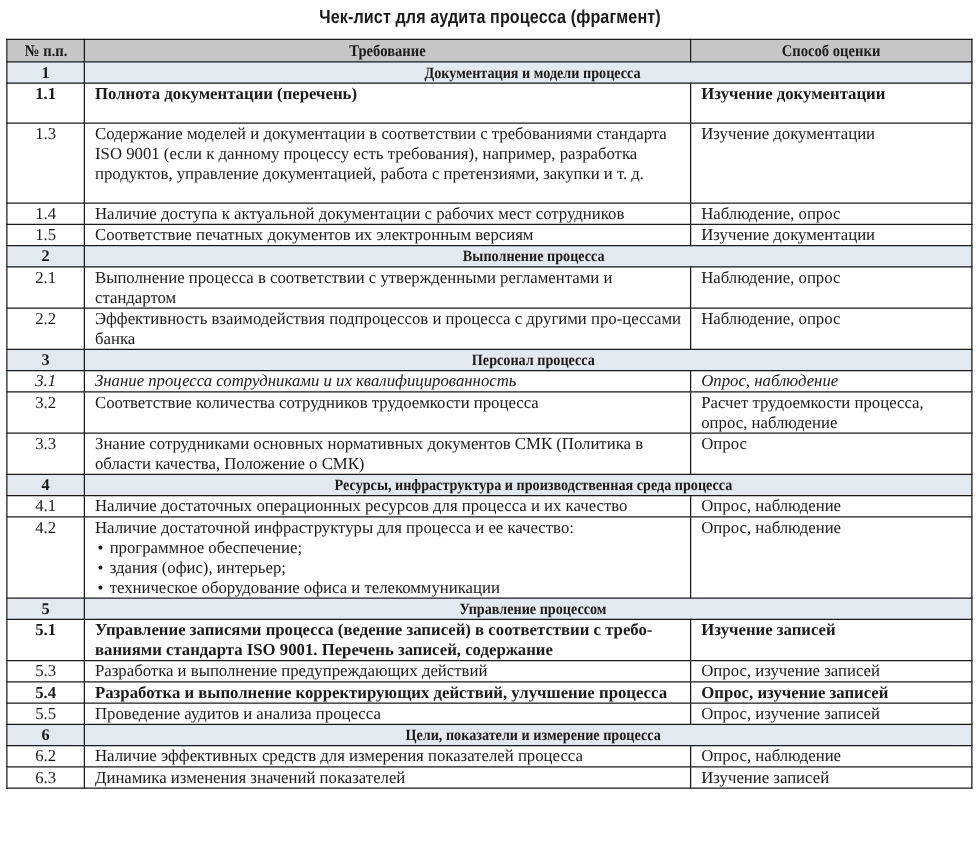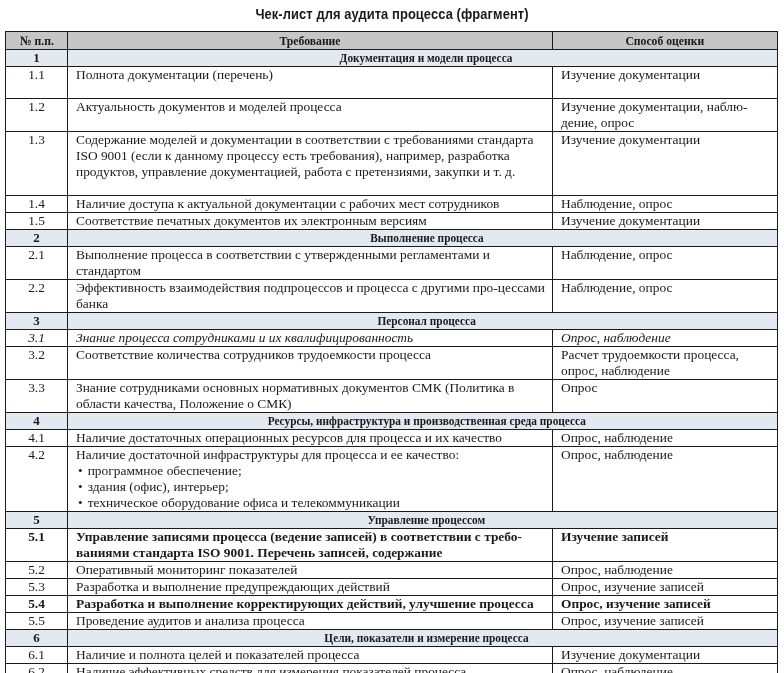--- a/index.html
+++ b/index.html
@@ -40,33 +40,26 @@
       <th><span>№ п.п.</span></th>
       <th><span>Требование</span></th>
       <th><span>Способ оценки</span></th>
     </tr>
   </thead>
   <tbody id="tbody">
       <tr class="sec">
         <td class="num">1</td>
         <td colspan="2"><span>Документация и модели процесса</span></td>
       </tr>
-      <tr style="height: 32px;">
+      <tr style="height: 32px; font-weight: bold;">
         <td class="num">1.1</td>
         <td class="req">
           <div>Полнота документации (перечень)</div>
         </td>
         <td>Изучение документации</td>
-      </tr>
-      <tr style="height: 32px;">
-        <td class="num">1.2</td>
-        <td class="req">
-          <div>Актуальность документов и моделей процесса</div>
-        </td>
-        <td>Изучение документации, наблю-дение, опрос</td>
       </tr>
       <tr style="height: 64px;">
         <td class="num">1.3</td>
         <td class="req">
           <div>Содержание моделей и документации в соответствии с требованиями стандарта ISO 9001 (если к данному процессу есть требования), например, разработка продуктов, управление документацией, работа с претензиями, закупки и т. д.</div>
         </td>
         <td>Изучение документации</td>
       </tr>
       <tr style="height: 16px;">
         <td class="num">1.4</td>
@@ -153,27 +146,20 @@
         <td colspan="2"><span>Управление процессом</span></td>
       </tr>
       <tr style="height: 33px; font-weight: bold;">
         <td class="num">5.1</td>
         <td class="req">
           <div>Управление записями процесса (ведение записей) в соответствии с требо-ваниями стандарта ISO 9001. Перечень записей, содержание</div>
         </td>
         <td>Изучение записей</td>
       </tr>
       <tr style="height: 16px;">
-        <td class="num">5.2</td>
-        <td class="req">
-          <div>Оперативный мониторинг показателей</div>
-        </td>
-        <td>Опрос, наблюдение</td>
-      </tr>
-      <tr style="height: 16px;">
         <td class="num">5.3</td>
         <td class="req">
           <div>Разработка и выполнение предупреждающих действий</div>
         </td>
         <td>Опрос, изучение записей</td>
       </tr>
       <tr style="height: 16px; font-weight: bold;">
         <td class="num">5.4</td>
         <td class="req">
           <div>Разработка и выполнение корректирующих действий, улучшение процесса</div>
@@ -184,27 +170,20 @@
         <td class="num">5.5</td>
         <td class="req">
           <div>Проведение аудитов и анализа процесса</div>
         </td>
         <td>Опрос, изучение записей</td>
       </tr>
       <tr class="sec">
         <td class="num">6</td>
         <td colspan="2"><span>Цели, показатели и измерение процесса</span></td>
       </tr>
-      <tr style="height: 17px;">
-        <td class="num">6.1</td>
-        <td class="req">
-          <div>Наличие и полнота целей и показателей процесса</div>
-        </td>
-        <td>Изучение документации</td>
-      </tr>
       <tr style="height: 16px;">
         <td class="num">6.2</td>
         <td class="req">
           <div>Наличие эффективных средств для измерения показателей процесса</div>
         </td>
         <td>Опрос, наблюдение</td>
       </tr>
       <tr style="height: 17px;">
         <td class="num">6.3</td>
         <td class="req">

